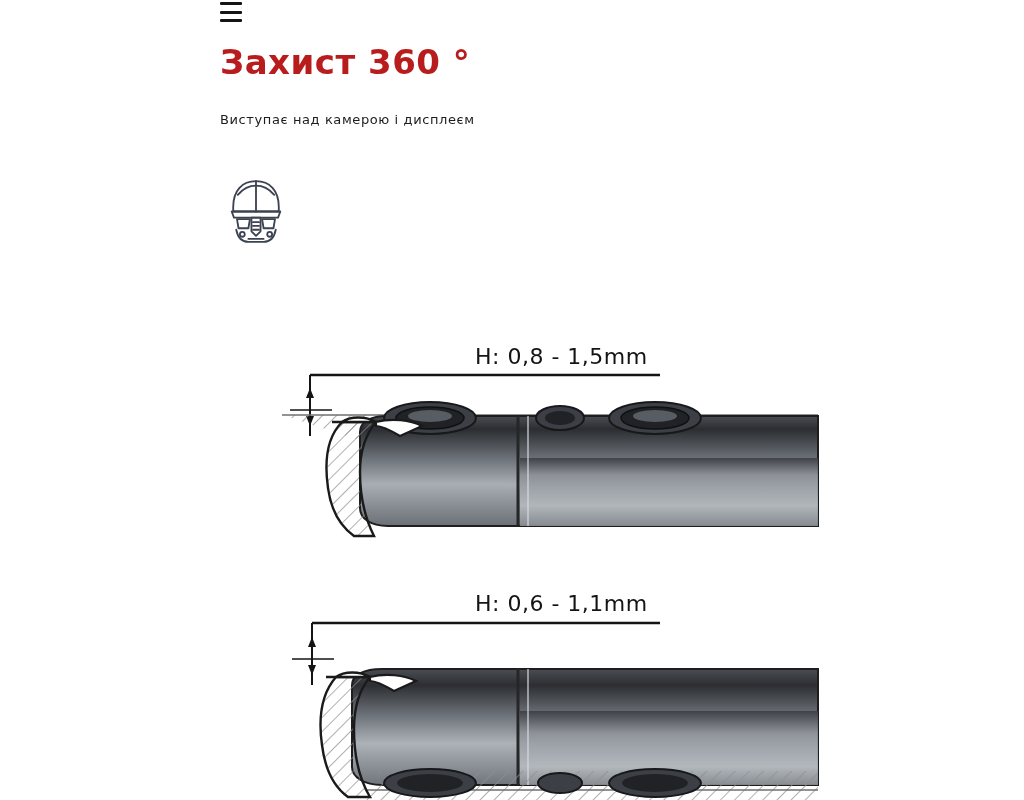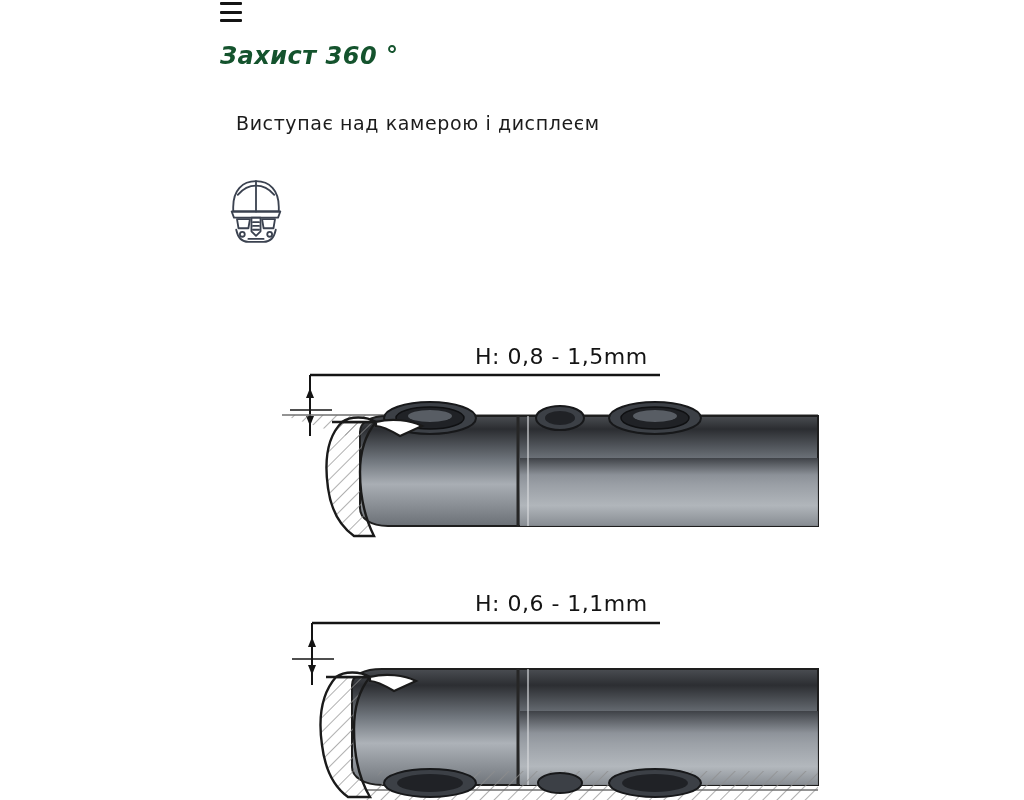--- a/index.html
+++ b/index.html
@@ -37,38 +37,36 @@
     display: block;
     height: 3px;
     background: #141414;
     border-radius: 1px;
   }
 
   .title {
     position: absolute;
     left: 220px;
     top: 42px;
-    font-size: 24px;
+    font-size: 34px;
     font-weight: bold;
-    font-style: italic;
     letter-spacing: 0.5px;
-    color: #14532d;
+    color: #b91c1c;
     white-space: nowrap;
   }
 
   .subtitle {
     position: absolute;
     left: 220px;
     top: 112px;
-    font-size: 19px;
+    font-size: 13px;
     font-weight: 500;
     letter-spacing: 0.6px;
     color: #1c1c1c;
     white-space: nowrap;
-    margin-left: 16px;
   }
 
   .brand-logo {
     position: absolute;
     left: 218px;
     top: 172px;
     width: 76px;
     height: 76px;
   }
 

